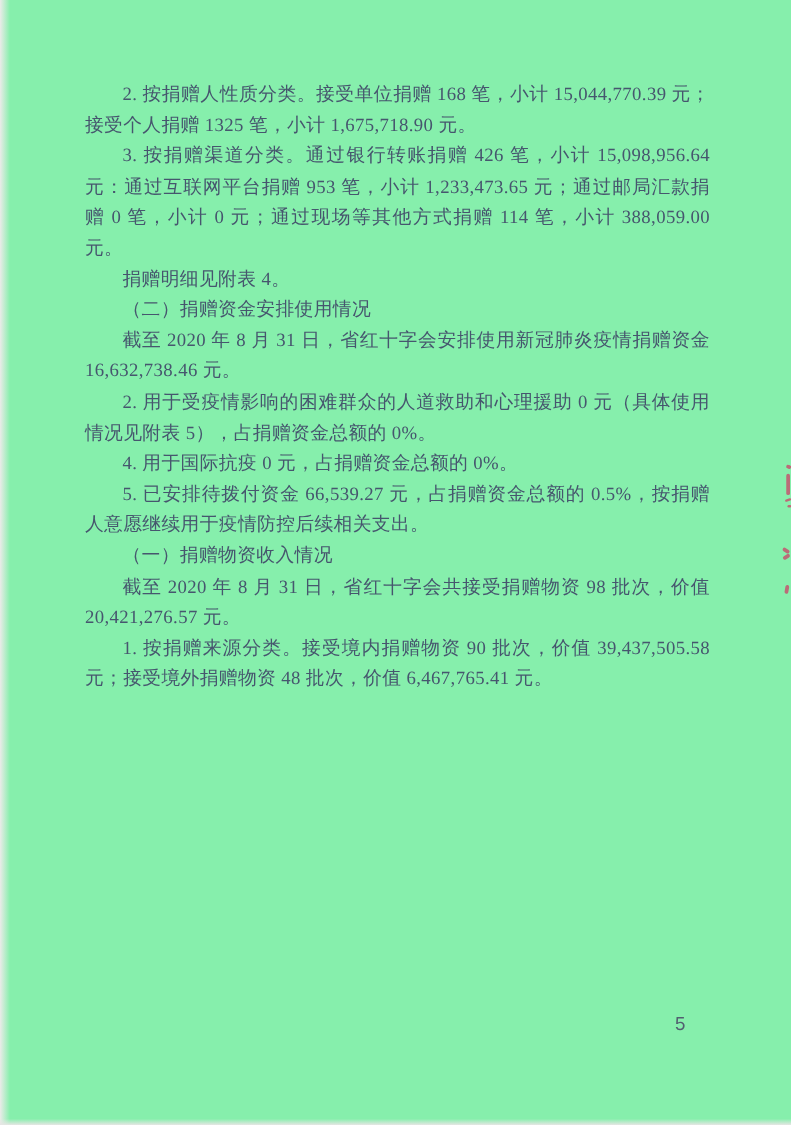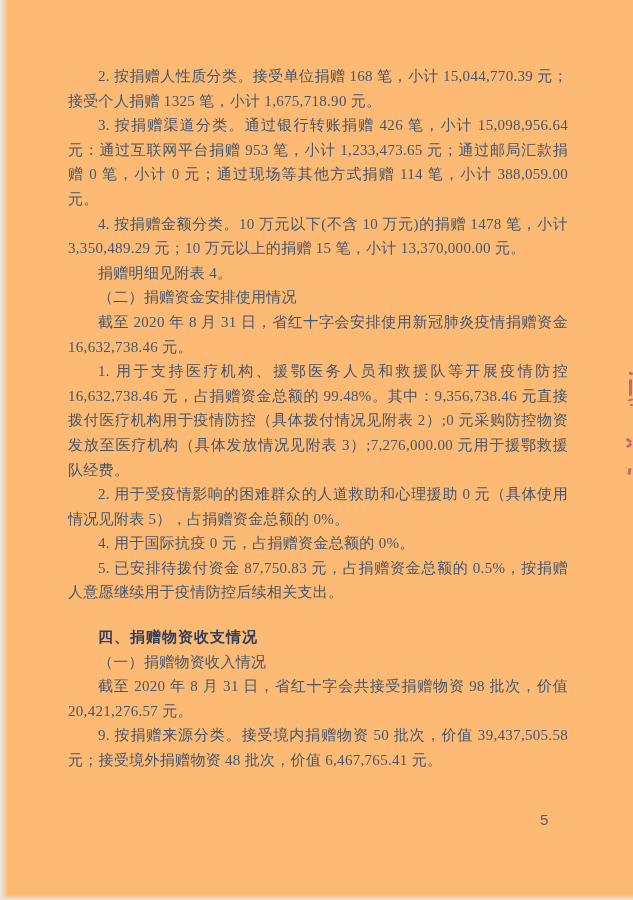--- a/index.html
+++ b/index.html
@@ -5,21 +5,21 @@
   html, body {
     margin: 0;
     padding: 0;
     background: #e9e9e7;
   }
   .page {
     position: relative;
     width: 633px;
     height: 900px;
     margin: 0 auto;
-    background: #fdba74;
+    background: #86efac;
     overflow: hidden;
     font-family: "Liberation Serif", "DejaVu Serif", serif;
   }
   
   .edge-left {
     position: absolute;
     left: 0; top: 0; bottom: 0;
     width: 8px;
     background: linear-gradient(to right, #ebebe9, rgba(235,235,233,0));
     pointer-events: none;
@@ -79,32 +79,29 @@
 <body>
 
 <div class="page">
 
   <div class="edge-left"></div>
   <div class="edge-bottom"></div>
 
   <div class="content">
     <p>2. 按捐赠人性质分类。接受单位捐赠 168 笔，小计 15,044,770.39 元；接受个人捐赠 1325 笔，小计 1,675,718.90 元。</p>
     <p>3. 按捐赠渠道分类。通过银行转账捐赠 426 笔，小计 15,098,956.64 元：通过互联网平台捐赠 953 笔，小计 1,233,473.65 元；通过邮局汇款捐赠 0 笔，小计 0 元；通过现场等其他方式捐赠 114 笔，小计 388,059.00 元。</p>
-    <p>4. 按捐赠金额分类。10 万元以下(不含 10 万元)的捐赠 1478 笔，小计 3,350,489.29 元；10 万元以上的捐赠 15 笔，小计 13,370,000.00 元。</p>
     <p>捐赠明细见附表 4。</p>
     <p>（二）捐赠资金安排使用情况</p>
     <p>截至 2020 年 8 月 31 日，省红十字会安排使用新冠肺炎疫情捐赠资金 16,632,738.46 元。</p>
-    <p>1. 用于支持医疗机构、援鄂医务人员和救援队等开展疫情防控 16,632,738.46 元，占捐赠资金总额的 99.48%。其中：9,356,738.46 元直接拨付医疗机构用于疫情防控（具体拨付情况见附表 2）;0 元采购防控物资发放至医疗机构（具体发放情况见附表 3）;7,276,000.00 元用于援鄂救援队经费。</p>
     <p>2. 用于受疫情影响的困难群众的人道救助和心理援助 0 元（具体使用情况见附表 5），占捐赠资金总额的 0%。</p>
     <p>4. 用于国际抗疫 0 元，占捐赠资金总额的 0%。</p>
-    <p>5. 已安排待拨付资金 87,750.83 元，占捐赠资金总额的 0.5%，按捐赠人意愿继续用于疫情防控后续相关支出。</p>
-    <p class="heading">四、捐赠物资收支情况</p>
+    <p>5. 已安排待拨付资金 66,539.27 元，占捐赠资金总额的 0.5%，按捐赠人意愿继续用于疫情防控后续相关支出。</p>
     <p>（一）捐赠物资收入情况</p>
     <p>截至 2020 年 8 月 31 日，省红十字会共接受捐赠物资 98 批次，价值 20,421,276.57 元。</p>
-    <p>9. 按捐赠来源分类。接受境内捐赠物资 50 批次，价值 39,437,505.58 元；接受境外捐赠物资 48 批次，价值 6,467,765.41 元。</p>
+    <p>1. 按捐赠来源分类。接受境内捐赠物资 90 批次，价值 39,437,505.58 元；接受境外捐赠物资 48 批次，价值 6,467,765.41 元。</p>
   </div>
 
   <div class="red-ink-marks">
     <span class="m-a1"></span>
     <span class="m-a2"></span>
     <span class="m-a3"></span>
     <span class="m-a4"></span>
     <span class="m-b1"></span>
     <span class="m-b2"></span>
     <span class="m-c1"></span>

